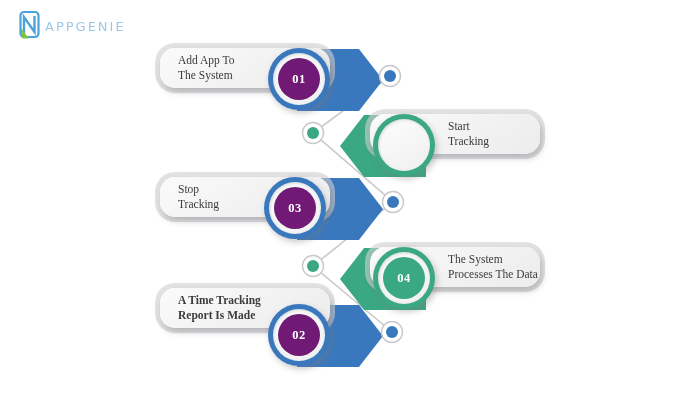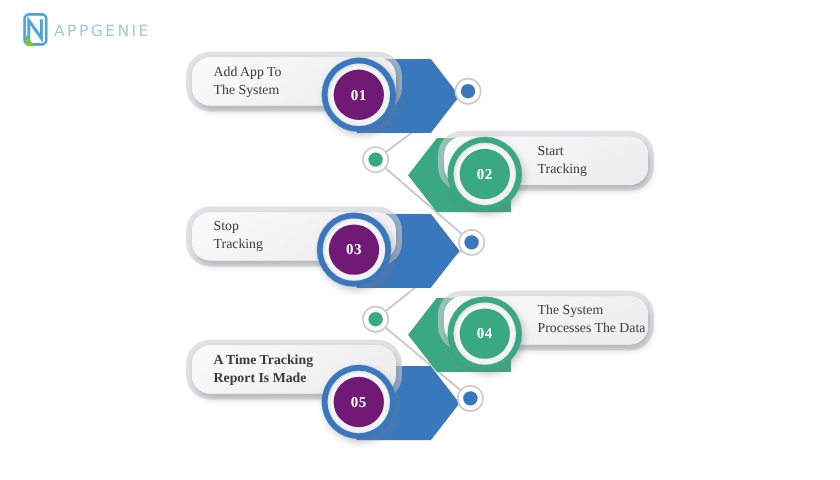--- a/index.html
+++ b/index.html
@@ -144,23 +144,20 @@
 
   <div class="step">
     <div class="hexagon hex-green" style="left:340px;top:115px;"></div>
     <div class="card card-green" style="left:370px;top:114px;width:170px;">
       <div class="card-text">Start
 Tracking</div>
     </div>
     <div class="ringwrap ring-green" style="left:373px;top:114px;">
       <div class="ring-outer"></div>
       <div class="ring-white"></div>
-      <div class="ring-inner">
-        <span class="ring-num">02</span>
-      </div>
     </div>
     <svg style="position:absolute;left:301px;top:121px;" width="24" height="24">
       <circle cx="12" cy="12" r="10.5" fill="#ffffff" stroke="#c9c9cc" stroke-width="1.4"></circle>
       <circle cx="12" cy="12" r="6" fill="#3aa883"></circle>
     </svg>
   </div>
 
   <div class="step">
     <div class="hexagon hex-blue" style="left:297px;top:178px;"></div>
     <div class="card card-blue" style="left:160px;top:177px;width:170px;">
@@ -202,21 +199,21 @@
   <div class="step">
     <div class="hexagon hex-blue" style="left:297px;top:305px;"></div>
     <div class="card card-blue" style="left:160px;top:288px;width:170px;font-weight:bold;">
       <div class="card-text">A Time Tracking
 Report Is Made</div>
     </div>
     <div class="ringwrap ring-blue" style="left:268px;top:304px;">
       <div class="ring-outer"></div>
       <div class="ring-white"></div>
       <div class="ring-inner">
-        <span class="ring-num">05</span>
+        <span class="ring-num">02</span>
       </div>
     </div>
     <svg style="position:absolute;left:380px;top:320px;" width="24" height="24">
       <circle cx="12" cy="12" r="10.5" fill="#ffffff" stroke="#c9c9cc" stroke-width="1.4"></circle>
       <circle cx="12" cy="12" r="6" fill="#3a78bd"></circle>
     </svg>
   </div>
 
 </div>
 

